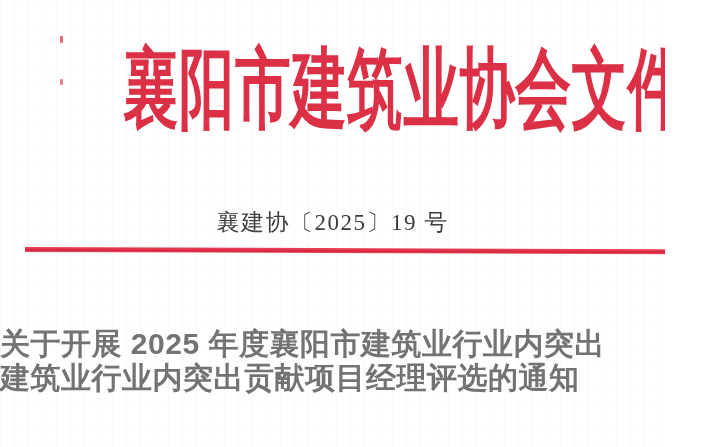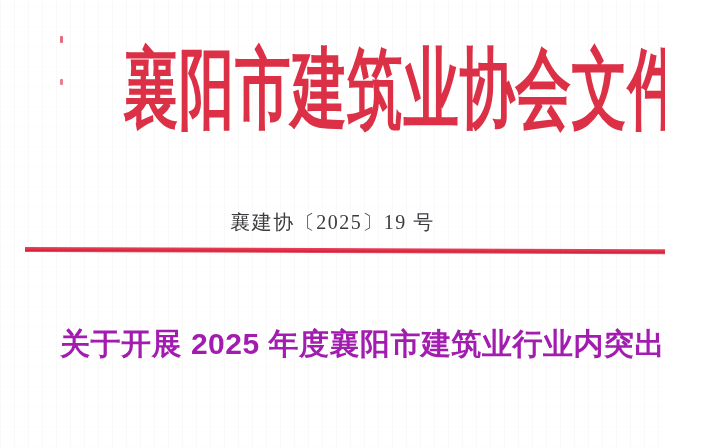--- a/index.html
+++ b/index.html
@@ -41,46 +41,46 @@
     transform-origin: 50% 50%;
     letter-spacing: 1px;
   }
   .doc-number {
     position: absolute;
     top: 210px;
     left: 0;
     width: 100%;
     text-align: center;
     font-family: "Liberation Serif", "DejaVu Serif", serif;
-    font-size: 20px;
+    font-size: 23px;
     line-height: 25px;
     color: #3c3c40;
     letter-spacing: 1.5px;
   }
   .red-line {
     position: absolute;
     top: 247px;
     left: 25px;
     width: 658px;
     height: 4.5px;
     background: linear-gradient(180deg, #e9455b 0%, #d8223c 70%, #e4656f 100%);
     transform: rotate(0.2deg);
     transform-origin: left center;
   }
   .heading {
     position: absolute;
     top: 327px;
     left: 0;
     width: 100%;
-    text-align: right;
+    text-align: left;
     font-family: "Liberation Sans", "DejaVu Sans", sans-serif;
     font-weight: bold;
     font-size: 30px;
     line-height: 33.5px;
-    color: #a21caf;
+    color: #737373;
     letter-spacing: 0.5px;
   }
   .heading-line {
     white-space: nowrap;
   }
   .scan-speck {
     position: absolute;
     border-radius: 1px;
     pointer-events: none;
   }
@@ -95,18 +95,19 @@
   <div class="scan-texture"></div>
 
   <div class="org-title">襄阳市建筑业协会文件</div>
 
   <div class="doc-number">襄建协〔2025〕19 号</div>
 
   <div class="red-line"></div>
 
   <div class="heading">
     <div class="heading-line">关于开展 2025 年度襄阳市建筑业行业内突出</div>
+    <div class="heading-line">建筑业行业内突出贡献项目经理评选的通知</div>
   </div>
 
   <div class="scan-speck speck-a"></div>
   <div class="scan-speck speck-b"></div>
   <div class="scan-speck speck-c"></div>
 </div>
 
 </body></html>

